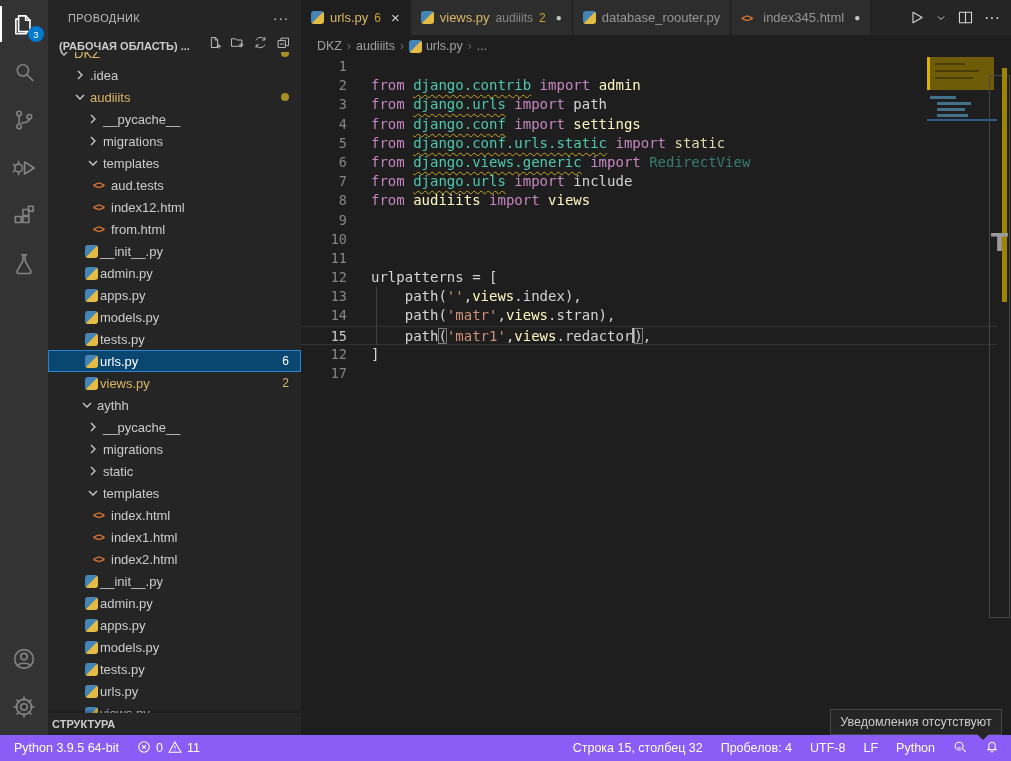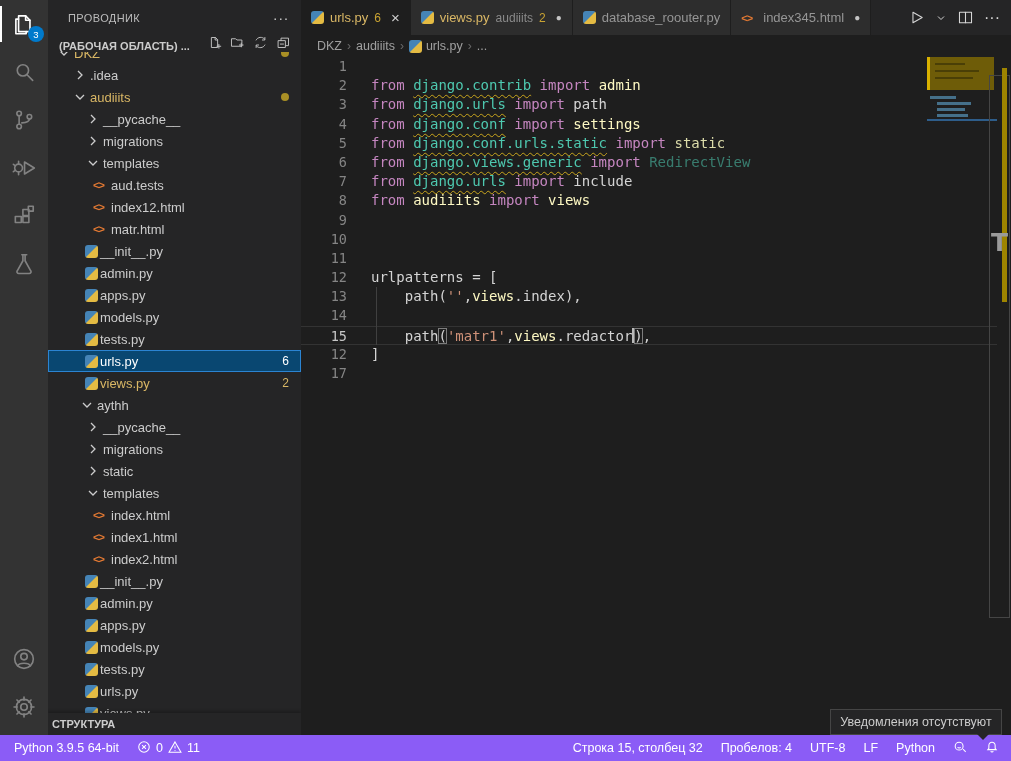--- a/index.html
+++ b/index.html
@@ -233,21 +233,21 @@
         <div class="trow " style="padding-left:45px;">
             <span class="html-ic">&lt;&gt;</span>
           <span class="lbl">aud.tests</span>
         </div>
         <div class="trow " style="padding-left:45px;">
             <span class="html-ic">&lt;&gt;</span>
           <span class="lbl">index12.html</span>
         </div>
         <div class="trow " style="padding-left:45px;">
             <span class="html-ic">&lt;&gt;</span>
-          <span class="lbl">matr.html</span>
+          <span class="lbl">from.html</span>
         </div>
         <div class="trow " style="padding-left:37px;">
             <span class="py-ic"></span>
           <span class="lbl">__init__.py</span>
         </div>
         <div class="trow " style="padding-left:37px;">
             <span class="py-ic"></span>
           <span class="lbl">admin.py</span>
         </div>
         <div class="trow " style="padding-left:37px;">
@@ -457,20 +457,21 @@
         <div class="cl ">
      <span class="ln">12</span>
      <span class="ct"><span class="t-pl">urlpatterns = [</span></span>
    </div>
         <div class="cl ">
      <span class="ln">13</span>
      <span class="ct"><span class="t-pl">    path(</span><span class="t-str">''</span><span class="t-pl">,</span><span class="t-cls">views</span><span class="t-pl">.index),</span></span>
    </div>
         <div class="cl ">
      <span class="ln">14</span>
+     <span class="ct"><span class="t-pl">    path(</span><span class="t-str">'matr'</span><span class="t-pl">,</span><span class="t-cls">views</span><span class="t-pl">.stran),</span></span>
    </div>
         <div class="cl current">
      <span class="ln">15</span>
      <span class="ct"><span class="t-pl">    path</span><span class="t-br">(</span><span class="t-str">'matr1'</span><span class="t-pl">,</span><span class="t-cls">views</span><span class="t-pl">.redactor</span><span class="t-cur"></span><span class="t-br">)</span><span class="t-pl">,</span></span>
    </div>
         <div class="cl ">
      <span class="ln">12</span>
      <span class="ct"><span class="t-pl">]</span></span>
    </div>
         <div class="cl ">

